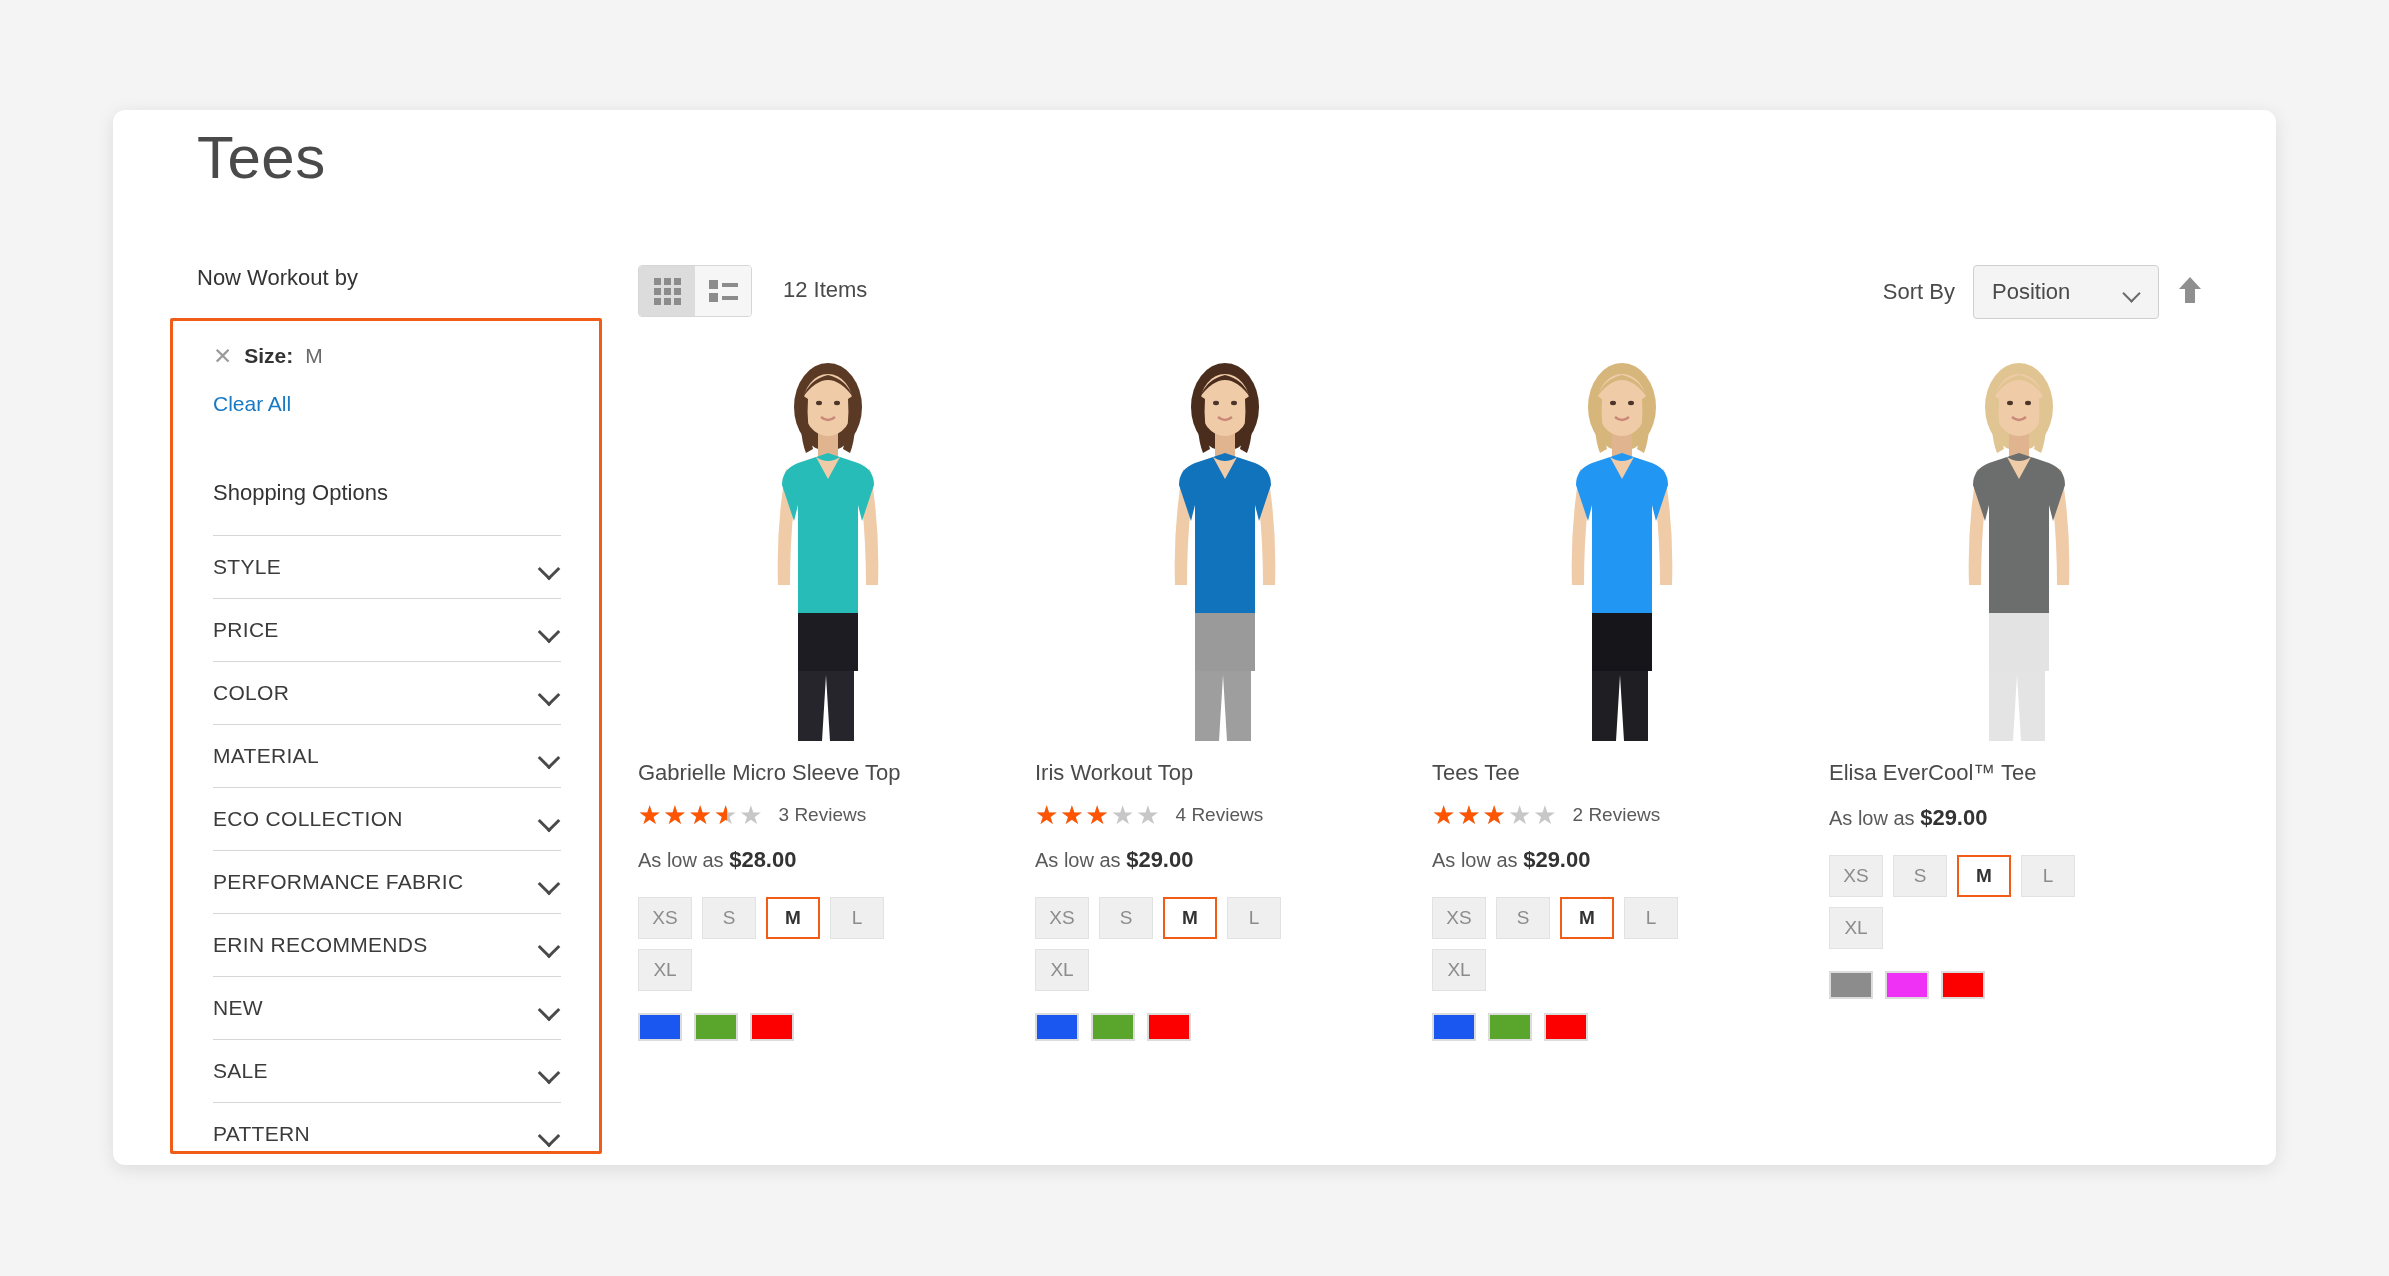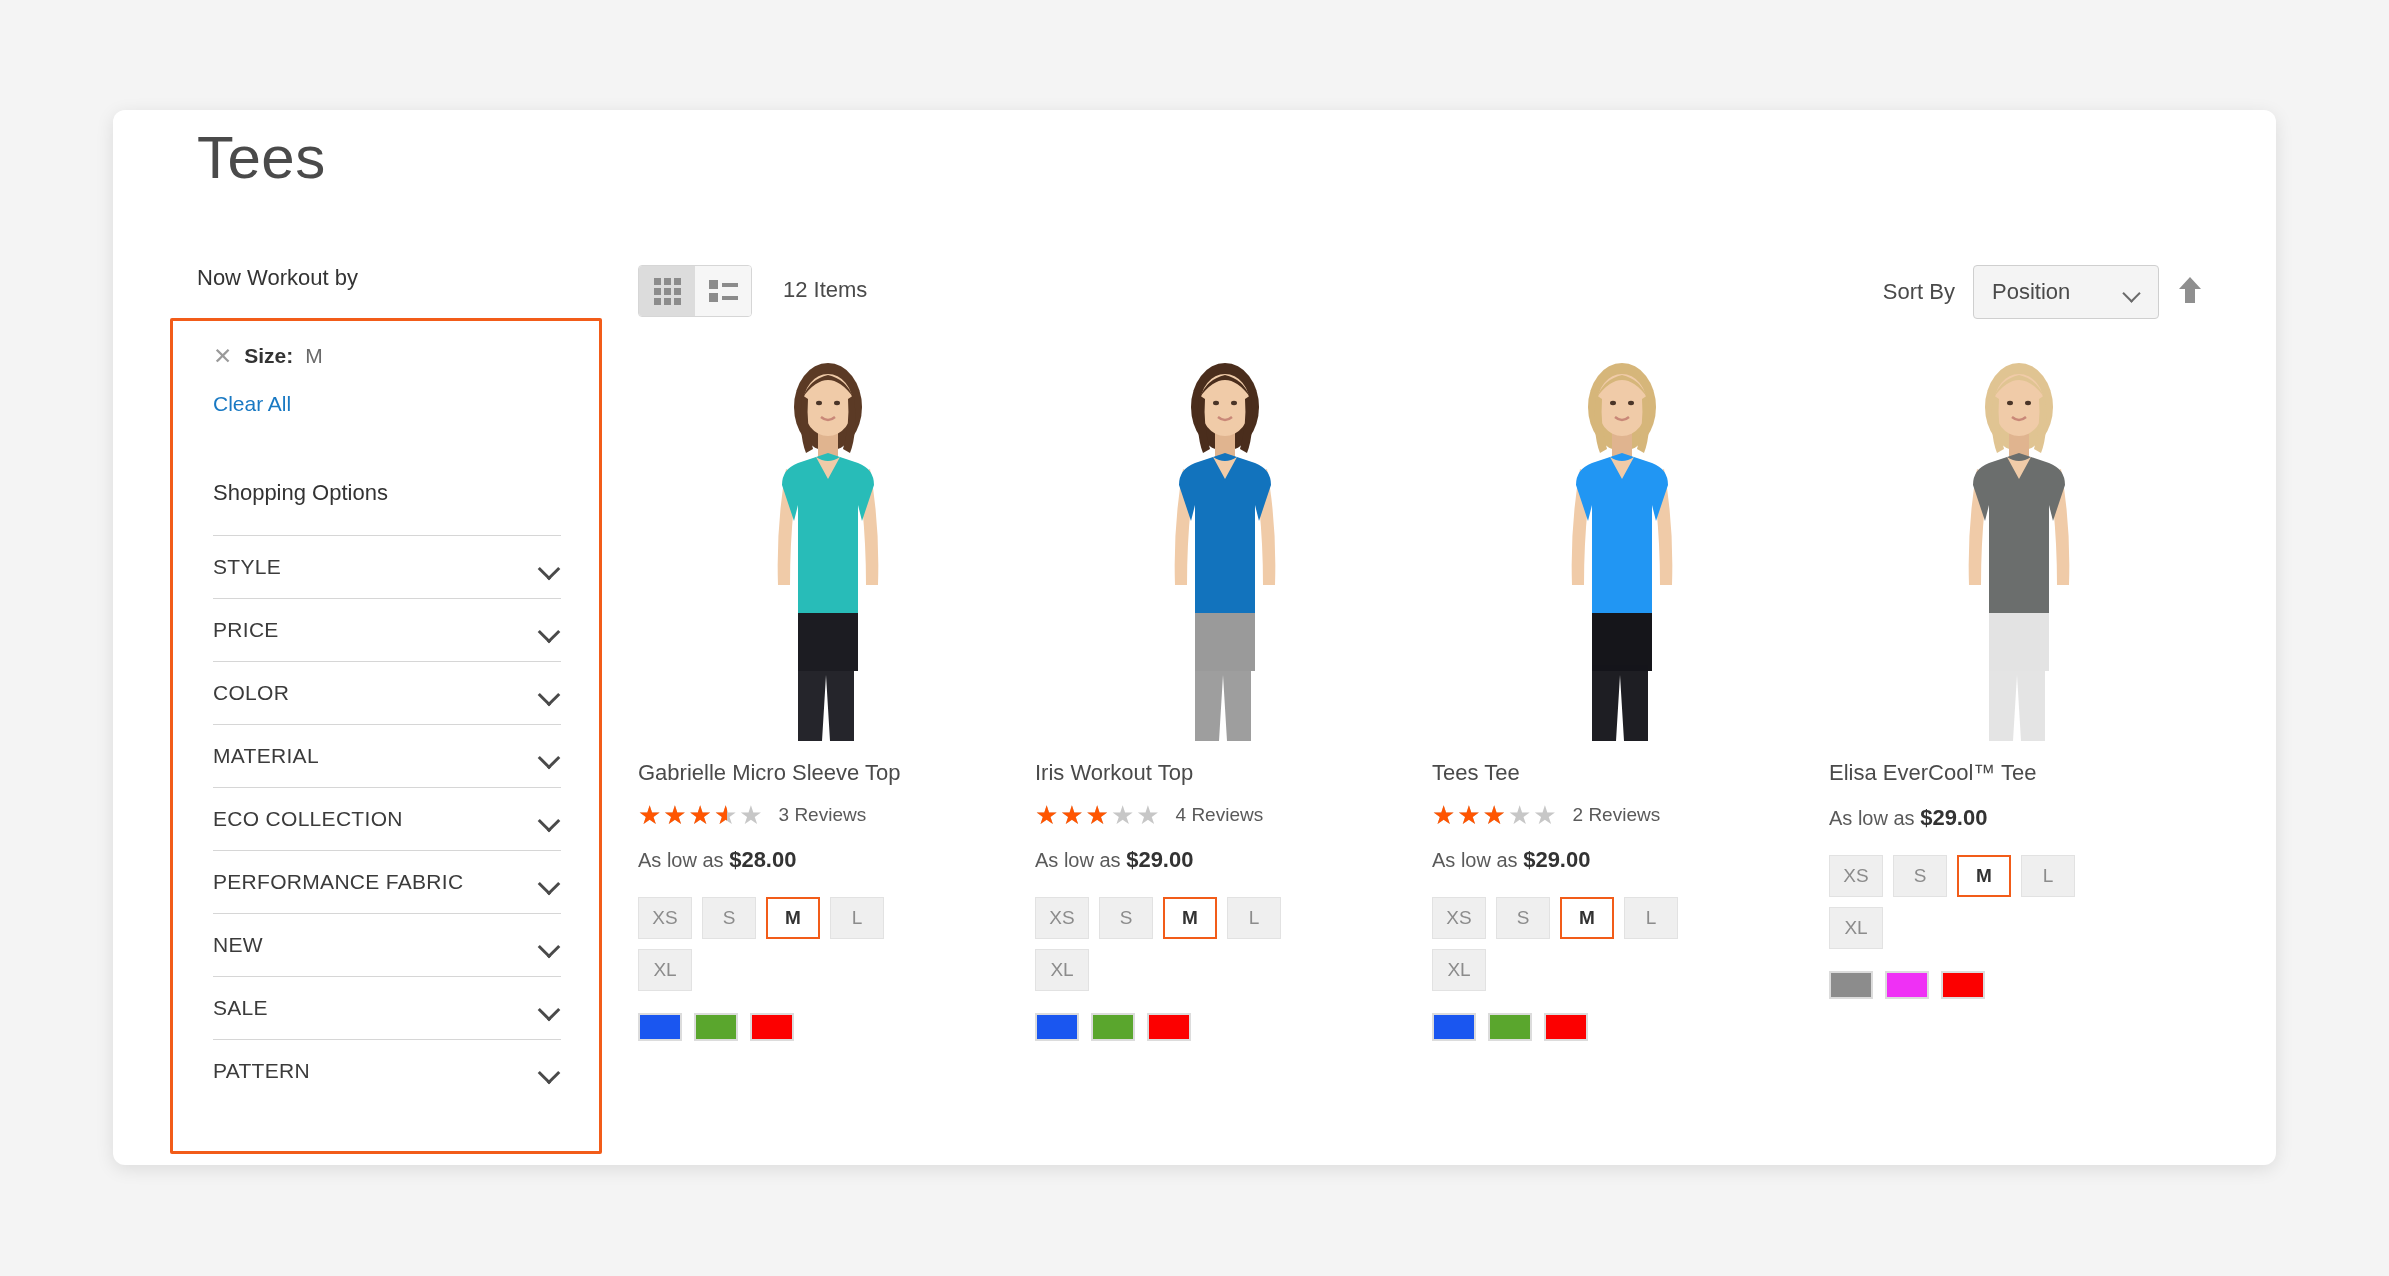--- a/index.html
+++ b/index.html
@@ -293,20 +293,24 @@
       <div class="filter-row">
         <span class="f-name">MATERIAL</span>
         <span class="chev"></span>
       </div>
       <div class="filter-row">
         <span class="f-name">ECO COLLECTION</span>
         <span class="chev"></span>
       </div>
       <div class="filter-row">
         <span class="f-name">PERFORMANCE FABRIC</span>
+        <span class="chev"></span>
+      </div>
+      <div class="filter-row">
+        <span class="f-name">ERIN RECOMMENDS</span>
         <span class="chev"></span>
       </div>
       <div class="filter-row">
         <span class="f-name">NEW</span>
         <span class="chev"></span>
       </div>
       <div class="filter-row">
         <span class="f-name">SALE</span>
         <span class="chev"></span>
       </div>

